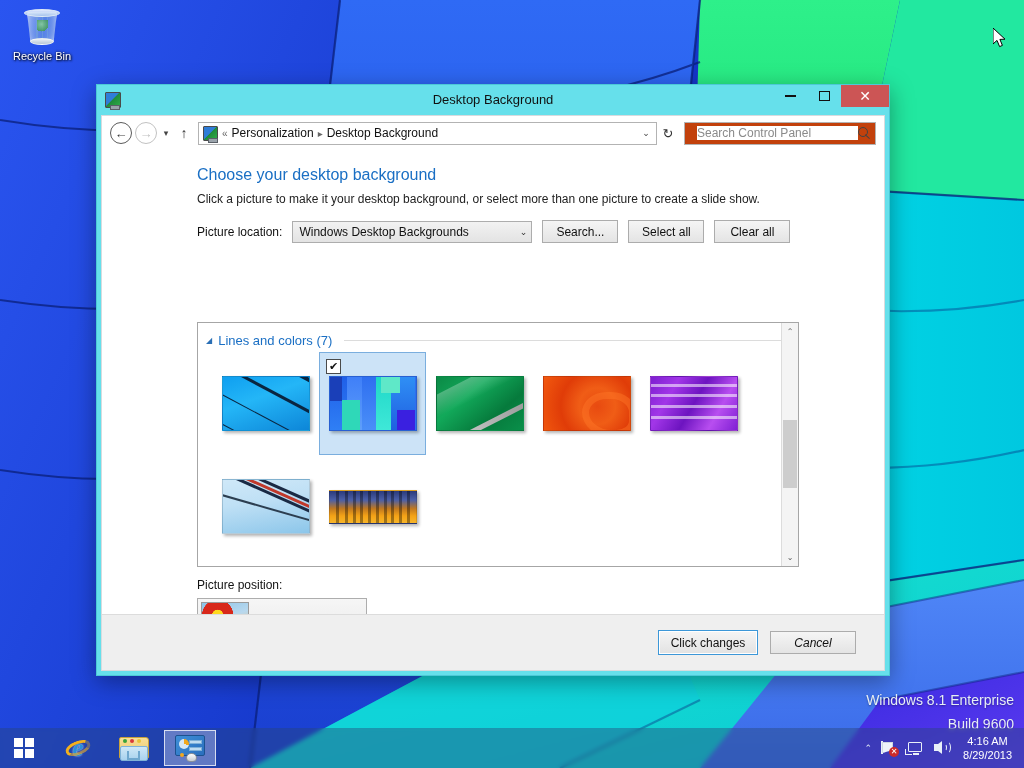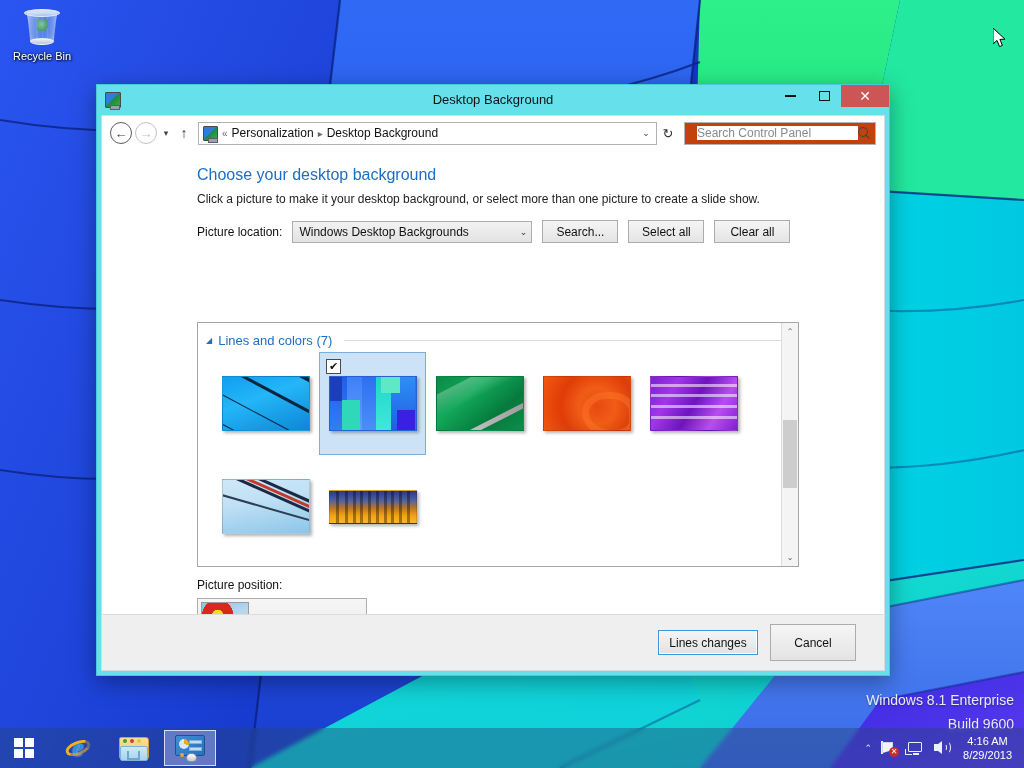--- a/index.html
+++ b/index.html
@@ -337,21 +337,21 @@
     background: #efefef; border-top: 1px solid #dcdcdc;
     display: flex; align-items: center; justify-content: flex-end;
     padding-right: 28px; gap: 12px;
   }
   #btn-save {
     min-width: 100px; height: 25px;
     border: 1px solid #3c97d8;
     box-shadow: inset 0 0 0 1px #fff;
     background: linear-gradient(to bottom, #f5f5f5, #e2e2e2);
   }
-  #btn-cancel { min-width: 86px; height: 37px; }
+  #btn-cancel { min-width: 86px; height: 23px; font-style: italic; }
 
   
   #watermark {
     position: absolute; right: 10px; bottom: 32px;
     text-align: right; color: #e6eef5; font-size: 14px; line-height: 24px;
     text-shadow: 0 1px 2px rgba(0,0,0,.35);
     pointer-events: none;
   }
 
   
@@ -705,21 +705,21 @@
         <div id="pos-control">
           <div id="pos-preview">
             <div class="flower"></div>
           </div>
 
         </div>
 
       </div>
 
       <div id="footer">
-        <div class="btn" id="btn-save">Lines changes</div>
+        <div class="btn" id="btn-save">Click changes</div>
         <div class="btn" id="btn-cancel">Cancel</div>
       </div>
 
     </div>
   </div>
 
   <div id="watermark">
     <div>Windows 8.1 Enterprise</div>
     <div>Build 9600</div>
   </div>

